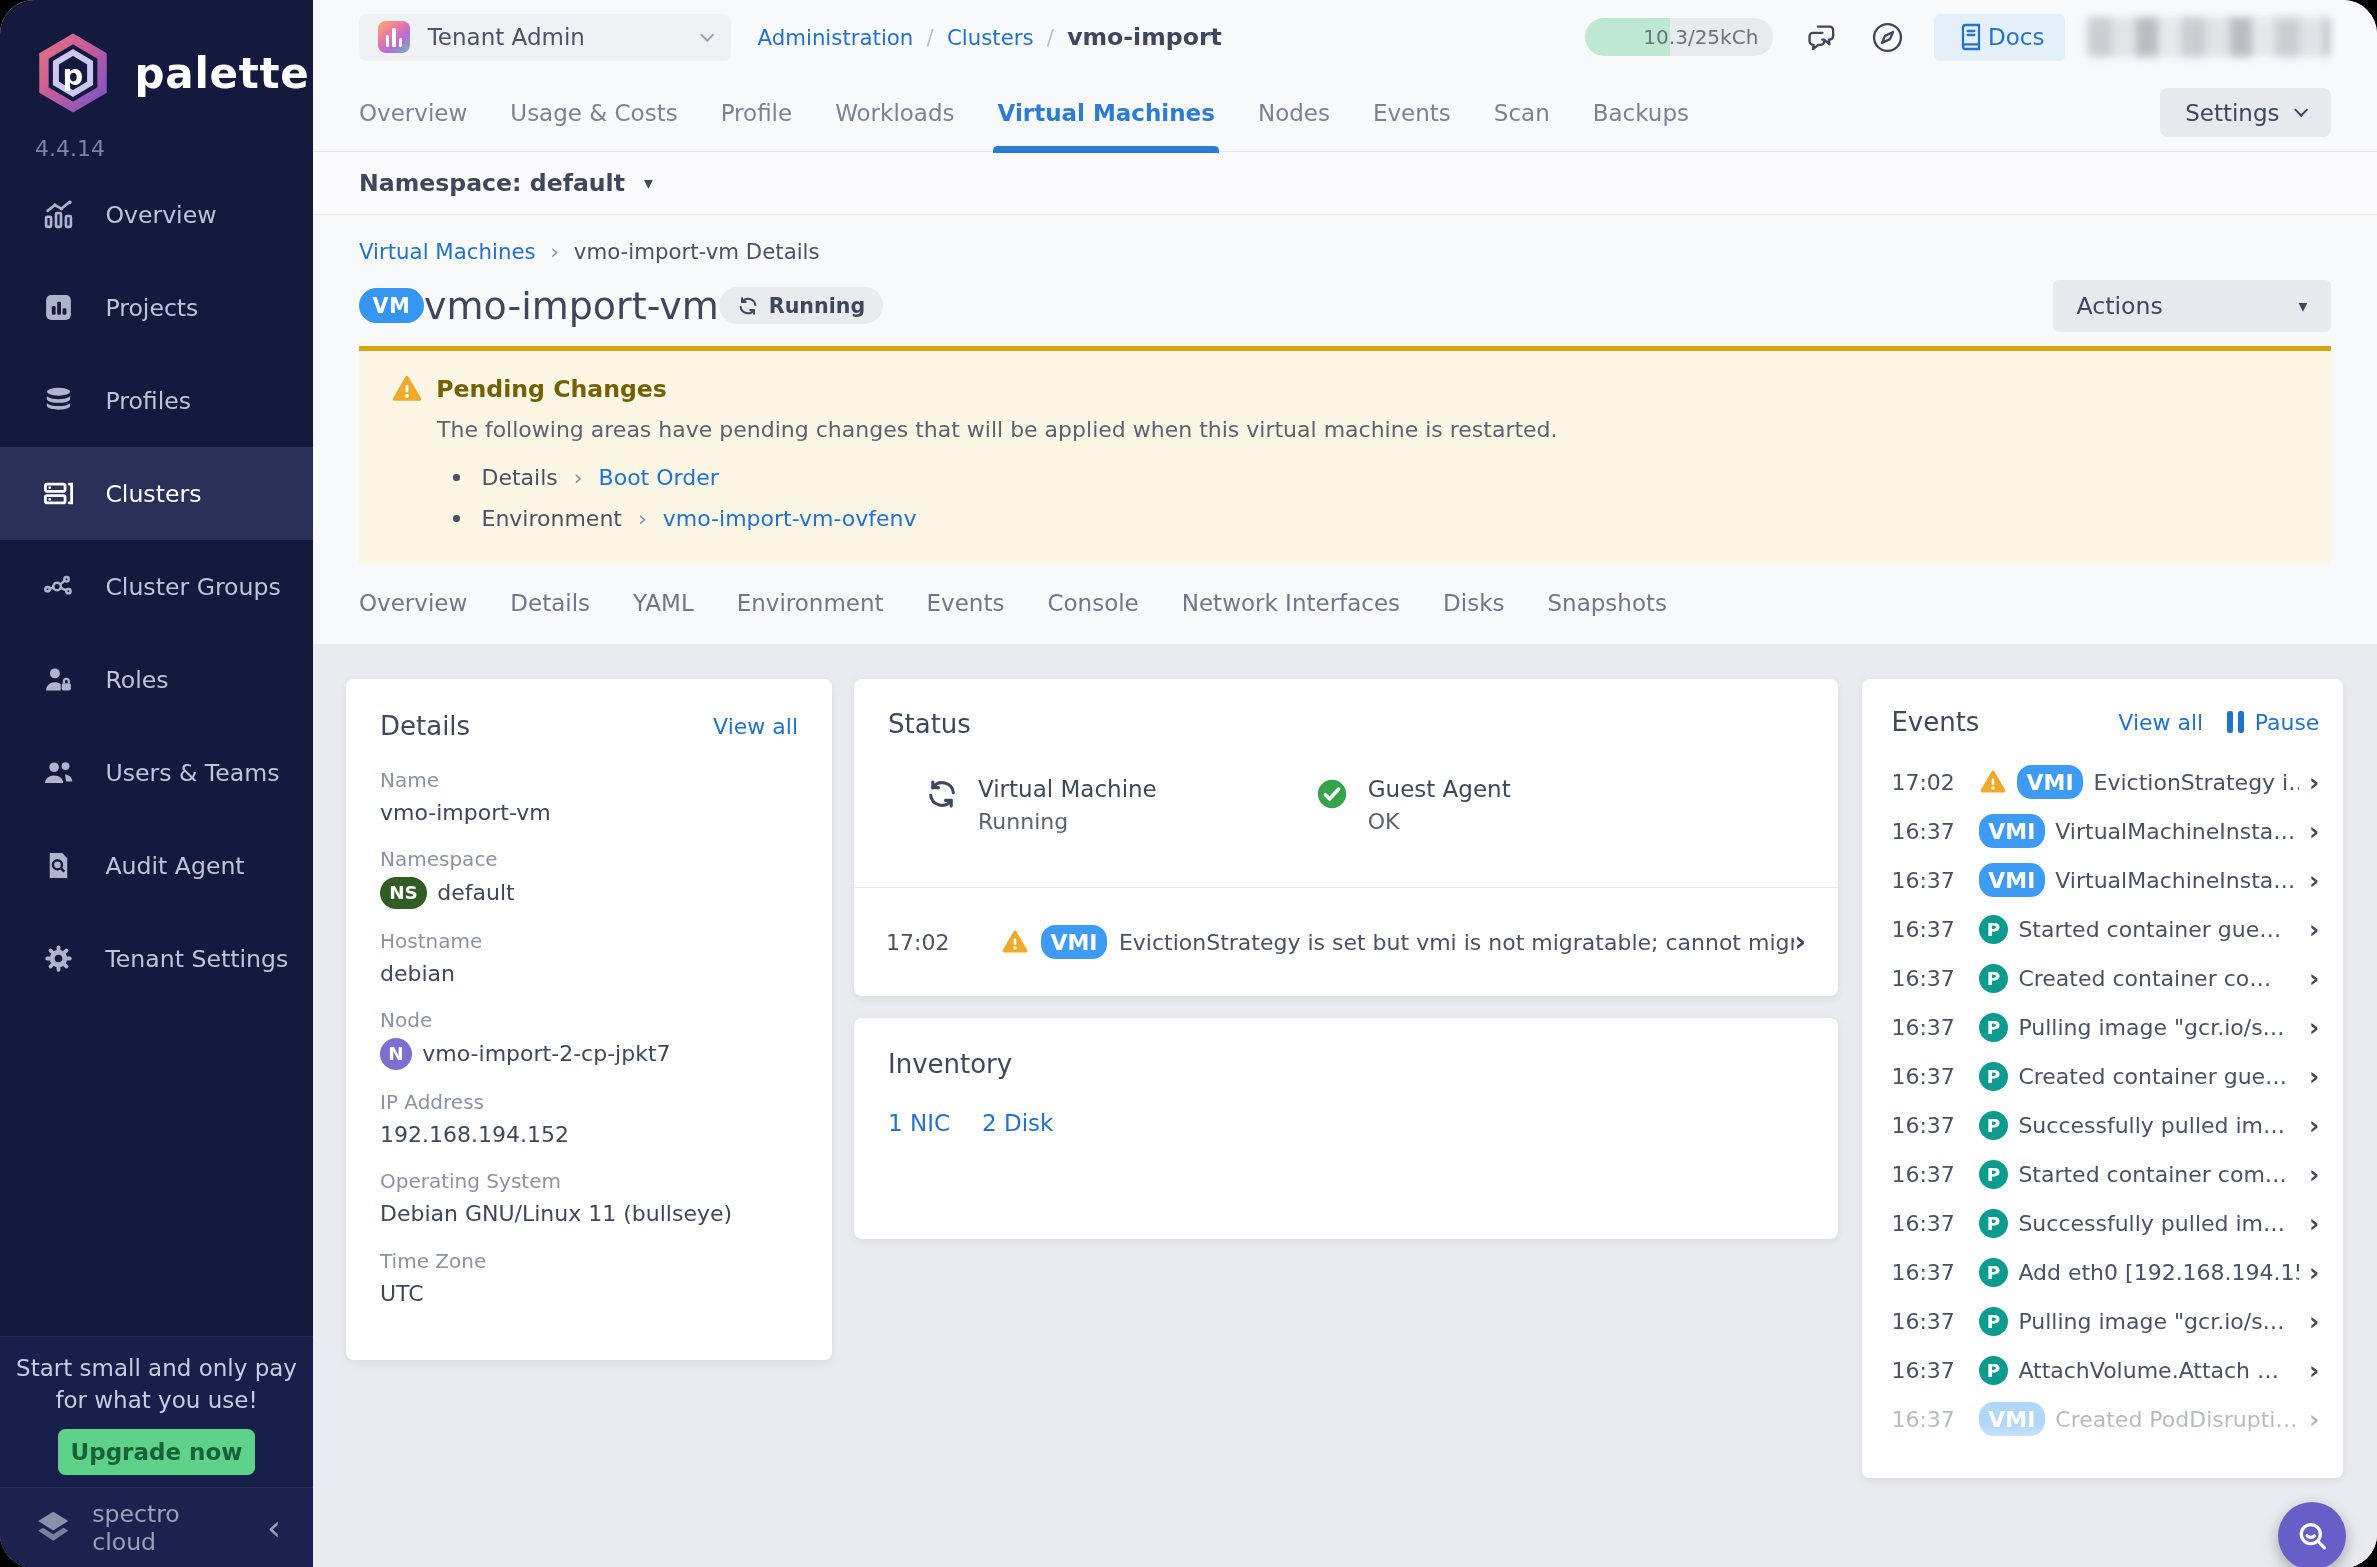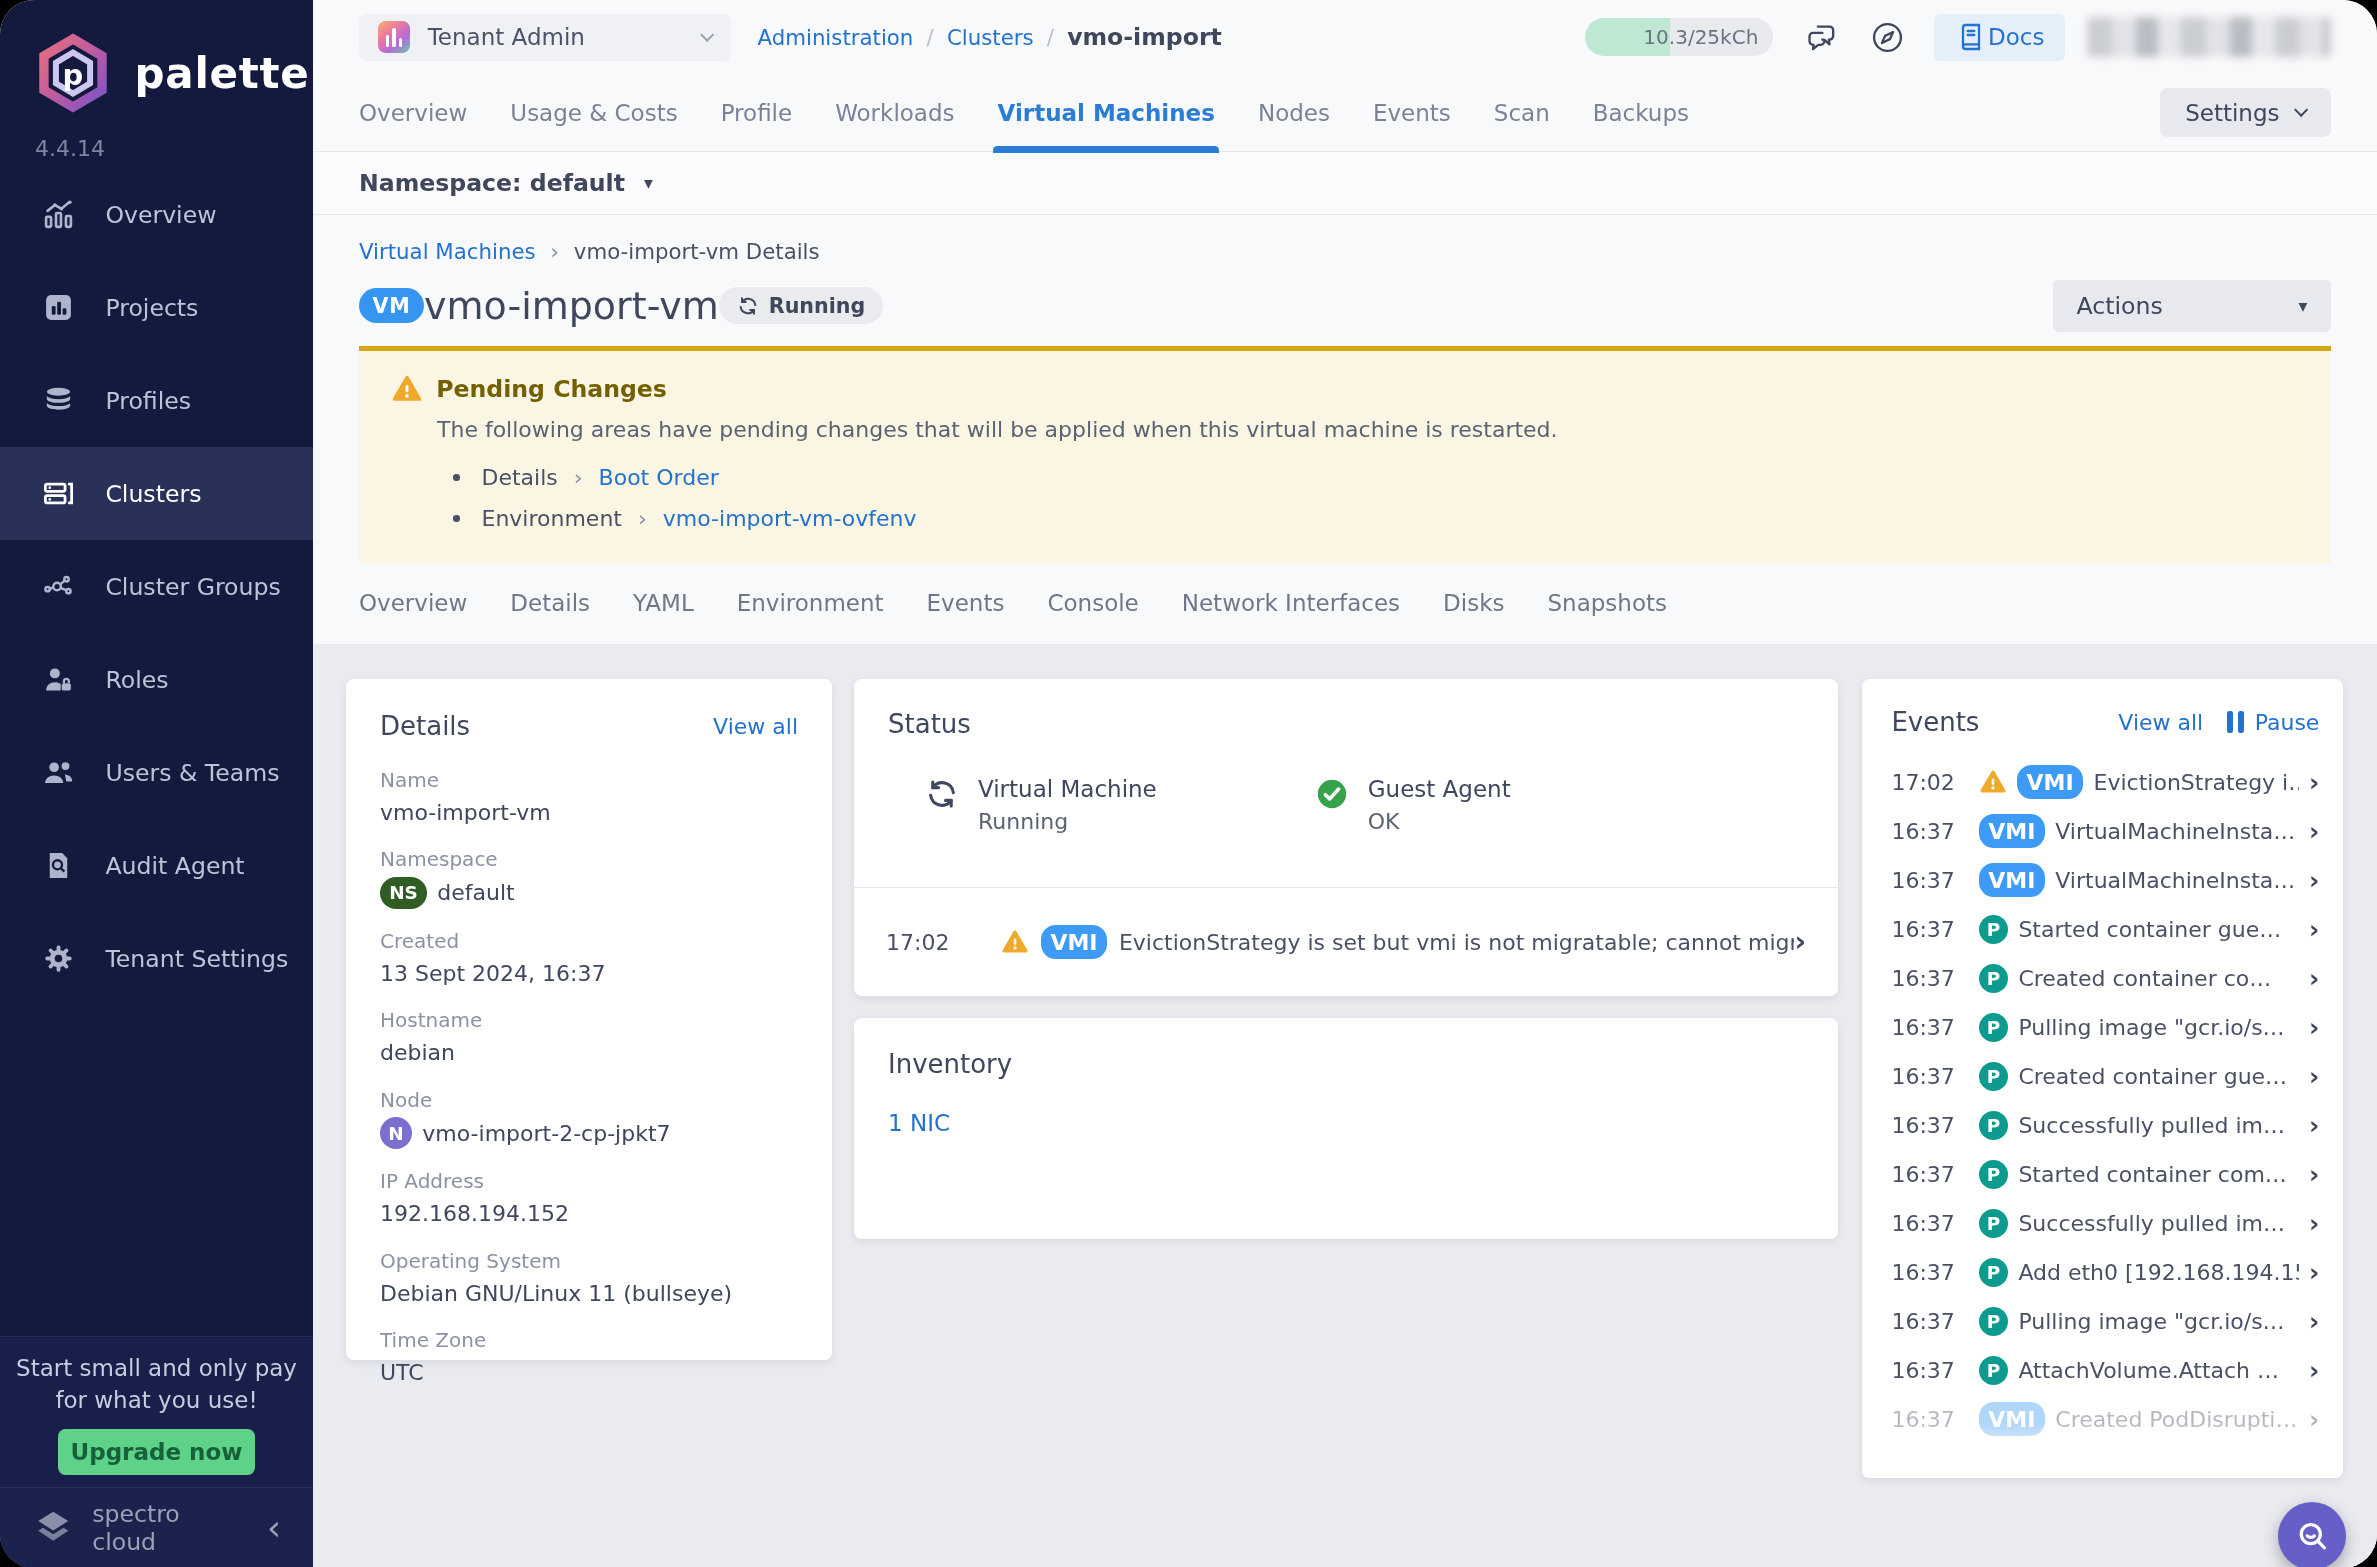--- a/index.html
+++ b/index.html
@@ -424,26 +424,20 @@
               </div>
             </div>
             <div class="field">
               <div class="f-label">Namespace</div>
               <div class="f-value">
                 <span class="badge-ns">NS</span>
                 <span>default</span>
               </div>
             </div>
             <div class="field">
-              <div class="f-label">Created</div>
-              <div class="f-value">
-                <span>13 Sept 2024, 16:37</span>
-              </div>
-            </div>
-            <div class="field">
               <div class="f-label">Hostname</div>
               <div class="f-value">
                 <span>debian</span>
               </div>
             </div>
             <div class="field">
               <div class="f-label">Node</div>
               <div class="f-value">
                 <span class="badge-n">N</span>
                 <span>vmo-import-2-cp-jpkt7</span>
@@ -514,20 +508,21 @@
           <span class="chevron">›</span>
         </div>
       </div>
 
       <div class="card inventory-card">
         <div class="card-head">
           <span class="card-title">Inventory</span>
         </div>
         <div class="inv-links" id="inv-links">
             <a class="link">1 NIC</a>
+            <a class="link">2 Disk</a>
           </div>
       </div>
 
       <div class="card events-card">
         <div class="card-head">
           <span class="card-title">Events</span>
           <span class="ev-actions">
             <a class="link">View all</a>
             <span class="pause">
               <span class="pause-bars">

